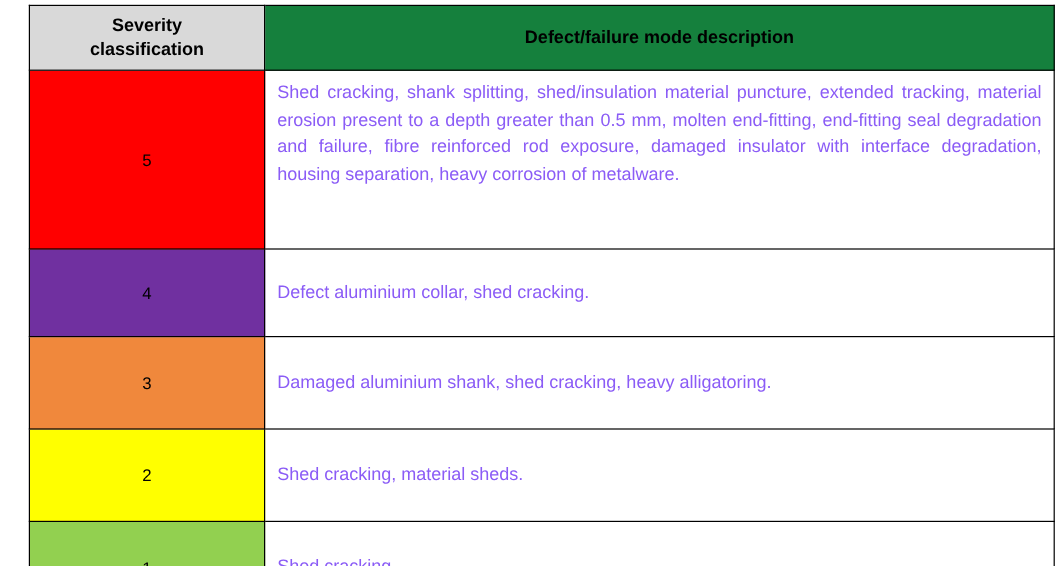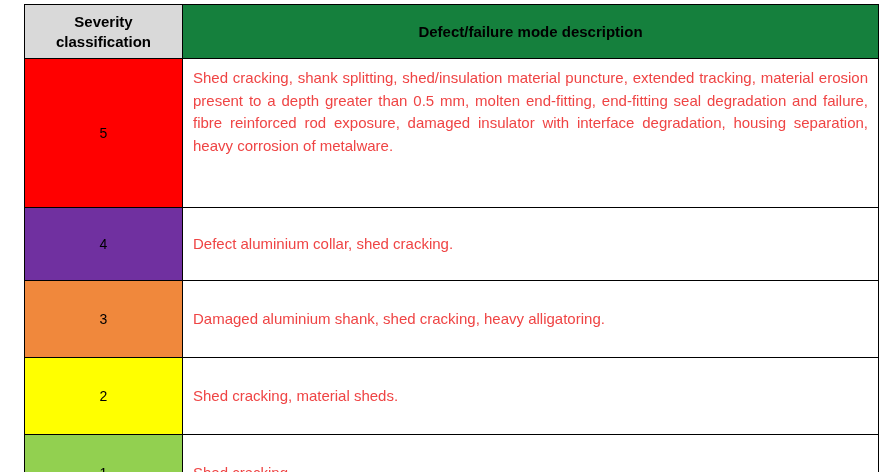--- a/index.html
+++ b/index.html
@@ -26,40 +26,40 @@
   table.severity-table td {
     border: 1px solid #000000;
     vertical-align: middle;
   }
   th.col-severity {
     width: 155px;
     background: #d9d9d9;
     font-size: 15px;
     font-weight: bold;
     text-align: center;
-    padding: 7px 1px;
+    padding: 7px 20px;
     line-height: 1.3;
   }
   th.col-desc {
     background: #15803d;
     font-size: 15px;
     font-weight: bold;
     text-align: center;
     padding: 7px 1px;
     line-height: 1.3;
   }
   td.sev-cell {
     text-align: center;
     font-size: 14px;
     color: #000000;
     padding: 2px;
   }
   td.desc-cell {
     font-size: 15px;
-    color: #ef4444;
+    color: #8b5cf6;
     text-align: justify;
     text-align-last: left;
     padding: 8px 10px 8px 10px;
     line-height: 1.5;
   }
   tr.row-5 td { height: 132px; }
   tr.row-4 td { height: 56px; }
   tr.row-3 td { height: 60px; }
   tr.row-2 td { height: 60px; }
   tr.row-1 td { height: 60px; }

